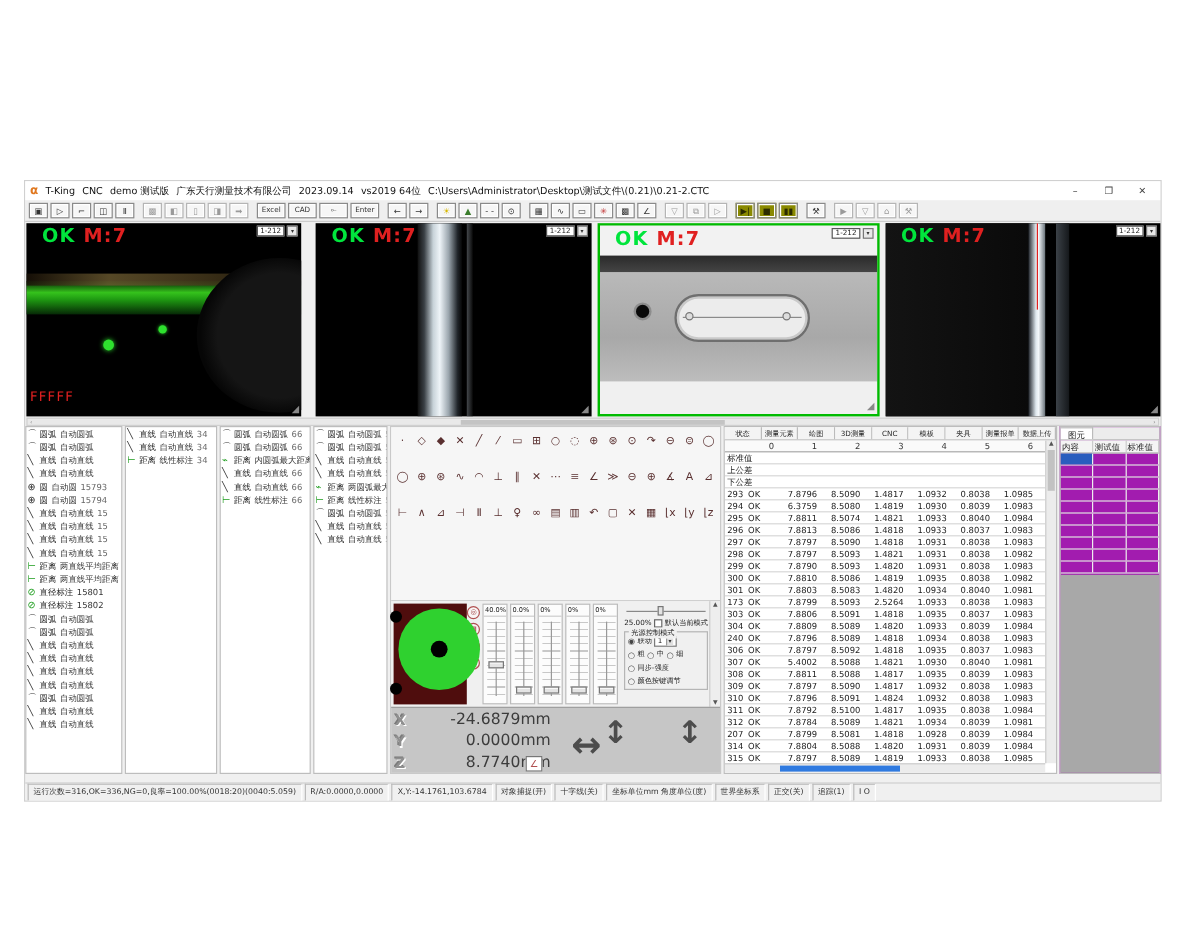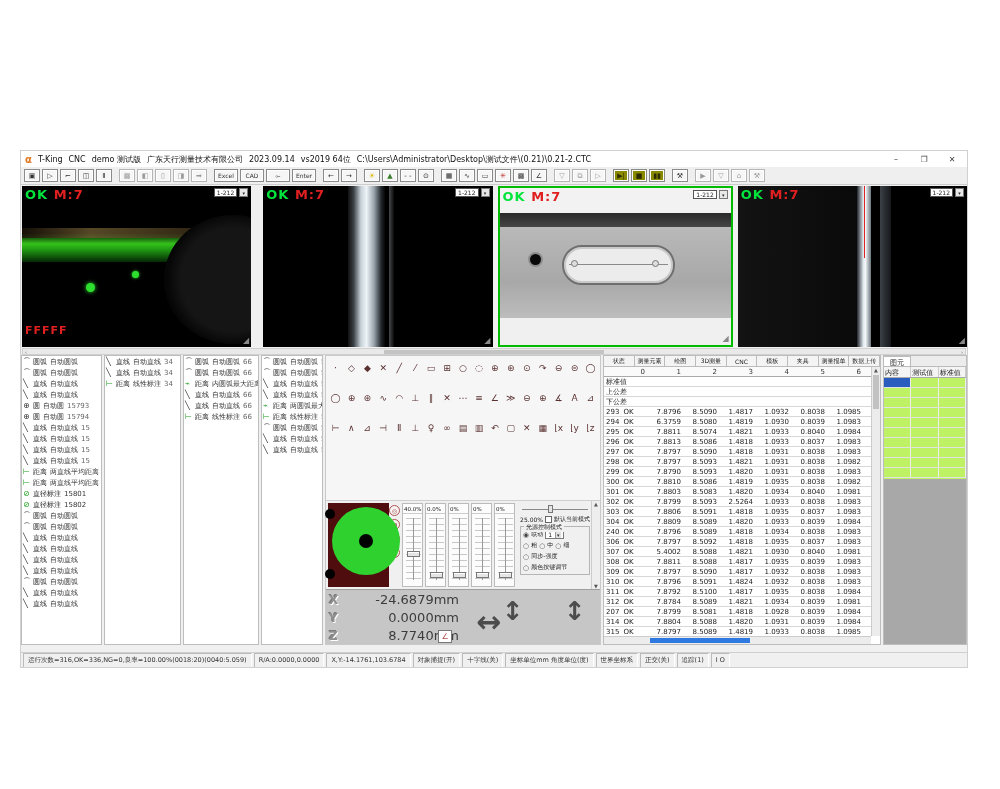--- a/index.html
+++ b/index.html
@@ -24,25 +24,25 @@
   .tbtn.text { font-size:6px; min-width:24px; }
   .tbtn.olive { background:#8a8a00; color:#222; }
   .tbtn.olive .g { color:#2c2c00; }
   .tbtn.dis { color:#9a9a9a; border-color:#b5b5b5; }
   .tbtn .yellow { color:#d8b800; } .tbtn .green { color:#3a7d2c; } .tbtn .red { color:#c03030; }
 
   
   .cameras { height:163px; display:flex; padding:1px 0; }
   .cam { position:relative; height:161px; background:#000; overflow:hidden; }
   .cam.sel { border:2px solid #00bb00; }
-  .cam .ok { position:absolute; left:3px; top:1px; font-size:13px; font-weight:bold; color:#00e53c; letter-spacing:1px; z-index:5; }
+  .cam .ok { position:absolute; left:13px; top:1px; font-size:16px; font-weight:bold; color:#00e53c; letter-spacing:1px; z-index:5; }
   .cam .ok .m { color:#e02020; font-weight:bold; }
   .cam .chan { position:absolute; right:14px; top:2px; background:#fff; border:1px solid #555; font-size:6px; color:#222; padding:0 2px; z-index:5; }
   .cam .chandrop { position:absolute; right:3px; top:2px; width:9px; height:9px; background:#e8e8e8; border:1px solid #777; font-size:5px; text-align:center; line-height:8px; color:#333; z-index:5; cursor:pointer; }
-  .cam .extra { position:absolute; left:3px; bottom:10px; color:#e02020; font-size:11px; font-weight:bold; letter-spacing:1px; z-index:5; }
+  .cam .extra { position:absolute; left:3px; bottom:10px; color:#e02020; font-size:11px; font-weight:normal; letter-spacing:1px; z-index:5; }
   .cam .grip { position:absolute; right:2px; bottom:2px; color:#888; font-size:8px; z-index:5; }
   
   .scene1 .band { position:absolute; left:0; top:30%; width:100%; height:17%; background:linear-gradient(to bottom,#041a04,#35c21c 35%,#1f9b12 55%,#062806); }
   .scene1 .glow { position:absolute; left:0; top:26%; width:100%; height:6%; background:linear-gradient(90deg,#1a1208,#6b5a30 30%,#241a0a); opacity:.8; }
   .scene1 .dot1 { position:absolute; left:28%; top:60%; width:9px; height:9px; border-radius:50%; background:#2ee02e; box-shadow:0 0 4px #2ee02e; }
   .scene1 .dot2 { position:absolute; left:48%; top:53%; width:7px; height:7px; border-radius:50%; background:#2ee02e; box-shadow:0 0 3px #2ee02e; }
   .scene1 .arc { position:absolute; left:62%; top:18%; width:60%; height:80%; border-radius:50%; background:radial-gradient(circle,#151515 55%,#060606 70%); }
   
   .scene2 .bar { position:absolute; left:37%; top:0; width:16%; height:100%; background:linear-gradient(90deg,#101010,#3a4045 15%,#c7d2d8 35%,#eef4f8 50%,#9aa5ad 70%,#20252a 90%,#060606); }
   .scene2 .edge { position:absolute; left:55%; top:0; width:2%; height:100%; background:linear-gradient(90deg,#44484c,#0a0a0a); }
@@ -126,21 +126,21 @@
   .grow.hdr { border-bottom:1px solid #aaa; background:#fafafa; }
   .grow .c0 { padding-left:2px; display:flex; gap:4px; }
   .grow .cn { text-align:right; padding-right:3px; color:#222; }
   .grow.hdr .cn { text-align:right; color:#333; }
   .tvscr { position:absolute; right:0; top:0; width:9px; bottom:8px; background:#ececec; border-left:1px solid #ccc; font-size:5px; color:#555; text-align:center; }
   .tvscr .tthumb { margin:2px 1px; height:34px; background:#c2c2c2; }
   .thscr { position:absolute; left:0; right:9px; bottom:0; height:8px; background:#ececec; border-top:1px solid #ccc; display:flex; align-items:center; }
   .thscr .bth { margin-left:46px; width:100px; height:5px; background:#2f7ae0; }
 
   
-  .rpanel { flex:1; background:#bef264; border:1px solid #bdbdbd; display:flex; flex-direction:column; }
+  .rpanel { flex:1; background:#a21caf; border:1px solid #bdbdbd; display:flex; flex-direction:column; }
   .rtab { height:11px; background:#ececec; border-bottom:1px solid #bbb; display:flex; }
   .rtab span { padding:1px 6px; background:#fff; border-right:1px solid #bbb; border-top:1px solid #bbb; }
   .rhead { display:grid; grid-template-columns:1fr 1fr 1fr; height:11px; border-bottom:1px solid #aaa; background:#f4f4f4; }
   .rhead span { border-right:1px solid #ccc; padding:1px 1px; white-space:nowrap; overflow:hidden; }
   .rrow { display:grid; grid-template-columns:1fr 1fr 1fr; height:10px; border-bottom:1px solid #e2e2e2; }
   .rrow span { border-right:1px solid #eee; }
   .rrow.selrow span:first-child { background:#2a5dbe; }
   .rgray { flex:1; background:#a8a8a8; margin-top:1px; }
 
   
@@ -924,21 +924,21 @@
               </div>
               <div class="cn">7.8803</div>
               <div class="cn">8.5083</div>
               <div class="cn">1.4820</div>
               <div class="cn">1.0934</div>
               <div class="cn">0.8040</div>
               <div class="cn">1.0981</div>
             </div>
             <div class="grow">
               <div class="c0">
-                <span>302</span>
+                <span>173</span>
                 <span>OK</span>
               </div>
               <div class="cn">7.8799</div>
               <div class="cn">8.5093</div>
               <div class="cn">2.5264</div>
               <div class="cn">1.0933</div>
               <div class="cn">0.8038</div>
               <div class="cn">1.0983</div>
             </div>
             <div class="grow">

